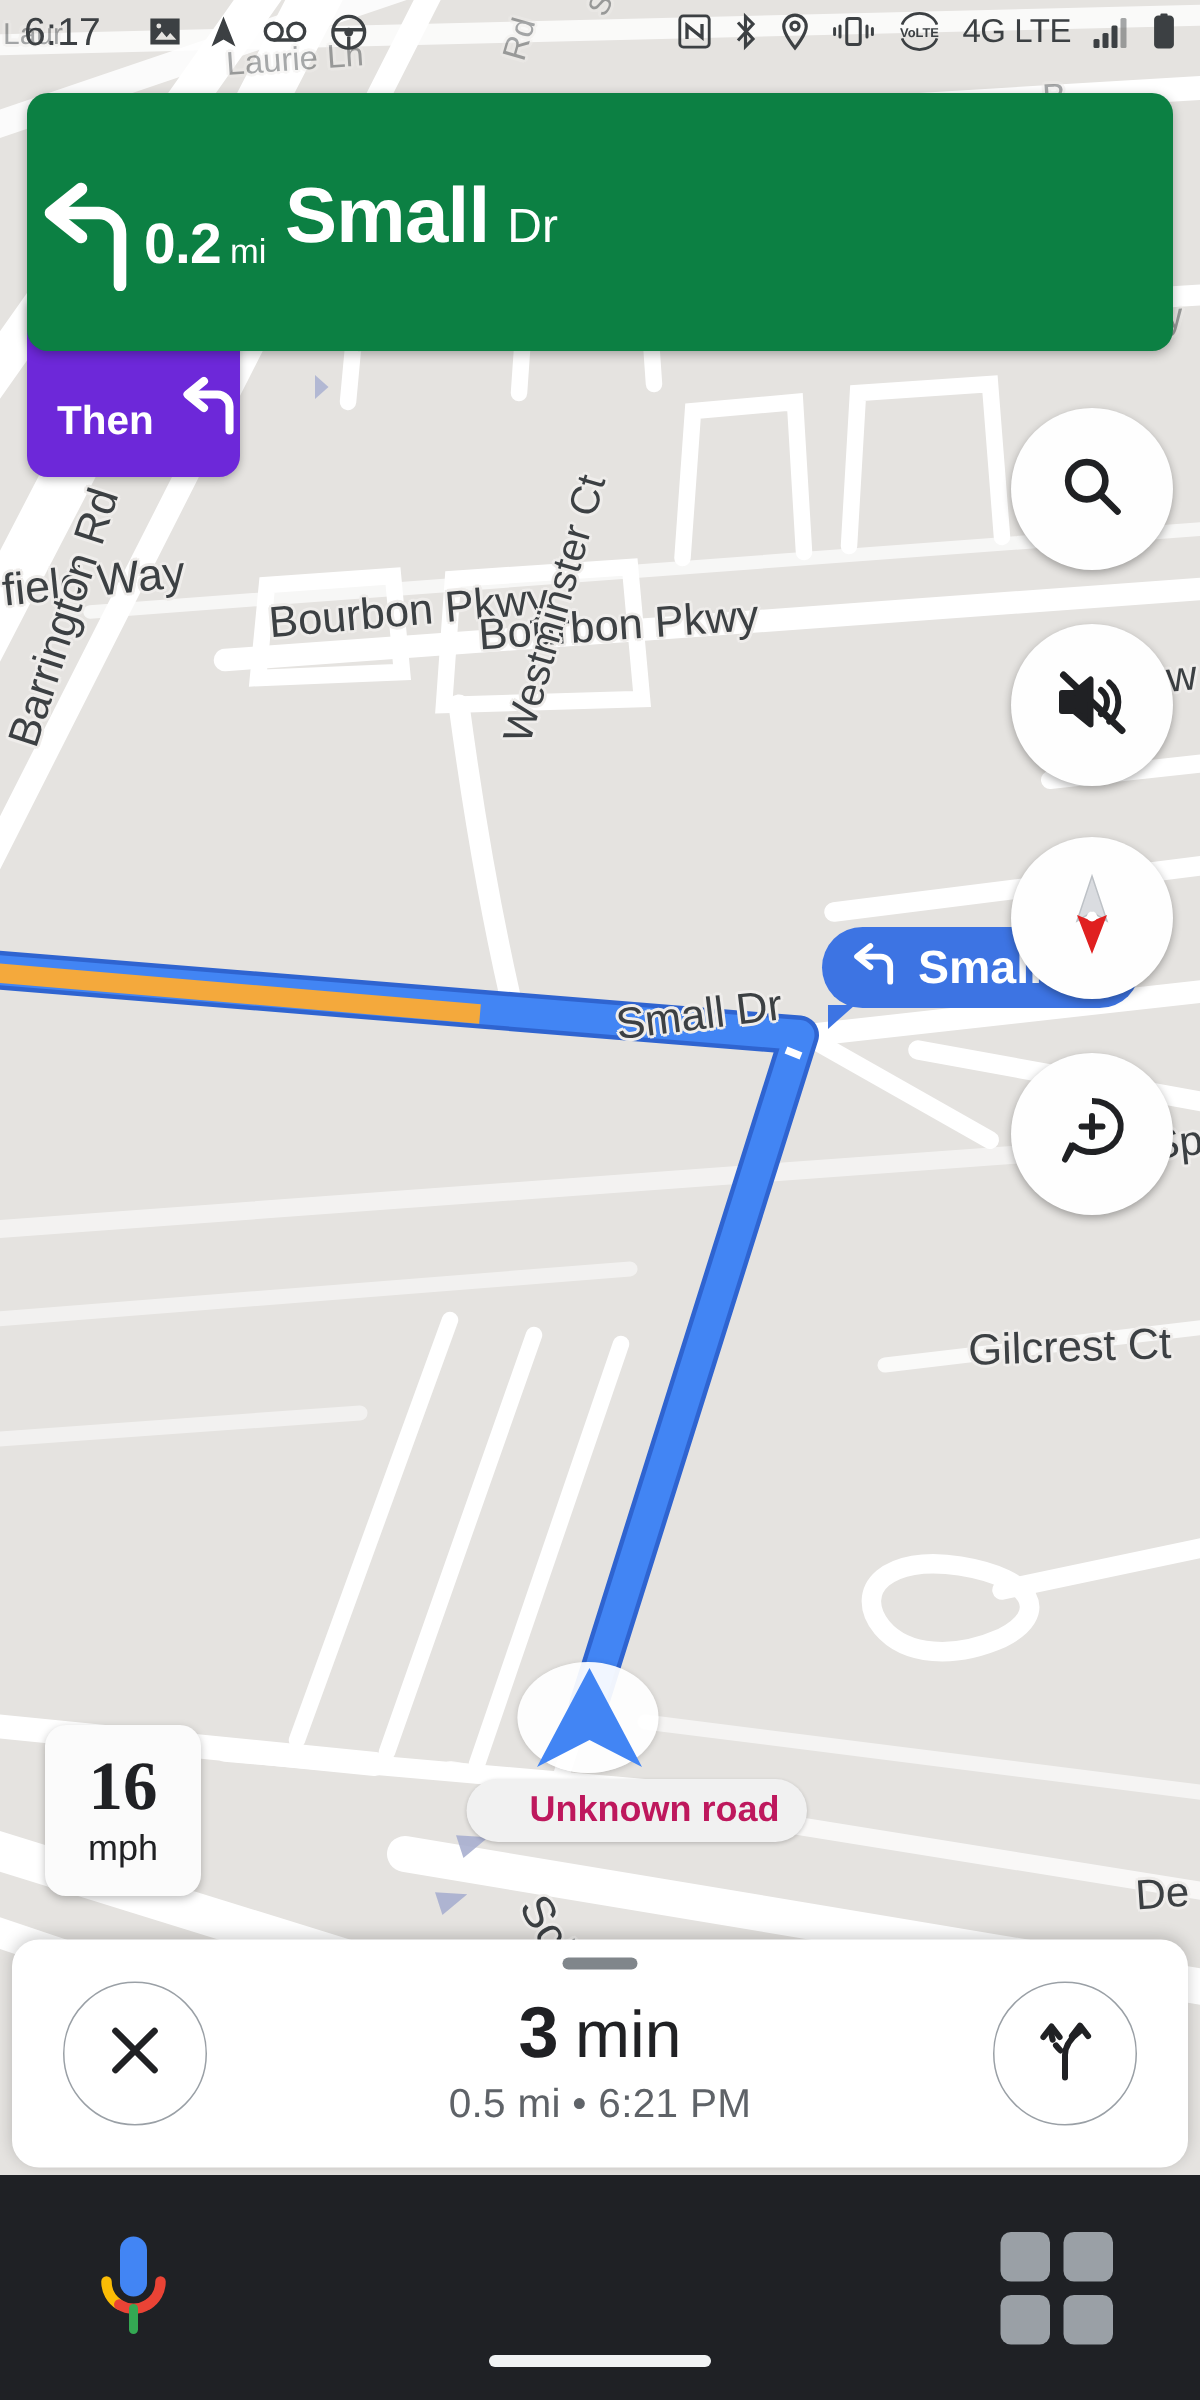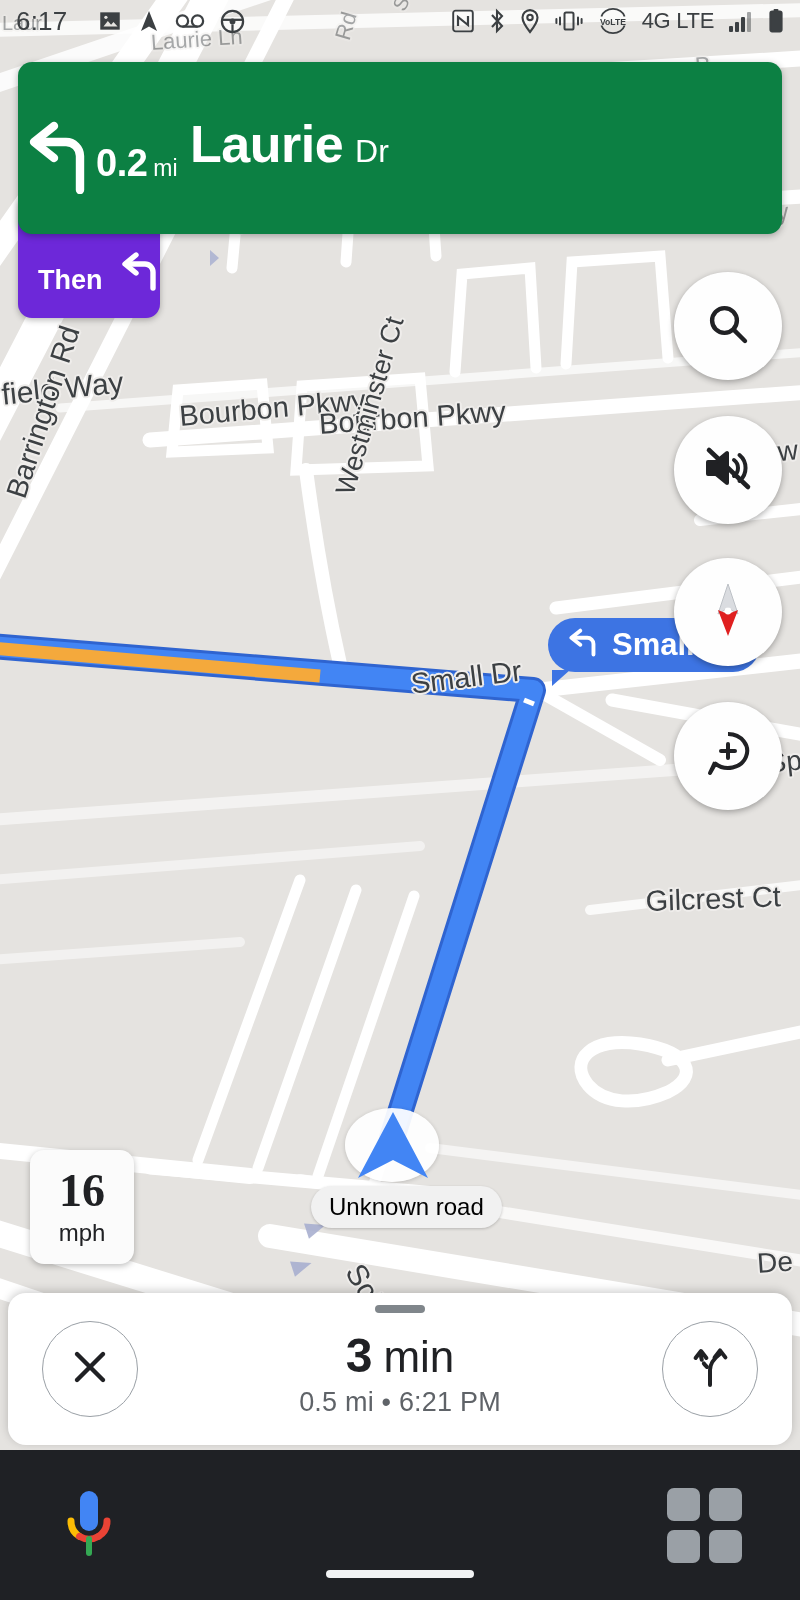--- a/index.html
+++ b/index.html
@@ -113,21 +113,21 @@
   }
   #user-arrow { position:absolute; left:352px; top:1108px; z-index:19; }
 
   #road-pill {
     position:absolute; left:311px; top:1186px;
     height:42px; padding:0 18px; background:#f1f1f1;
     border-radius:21px; z-index:19;
     display:flex; align-items:center;
     box-shadow:0 1px 3px rgba(0,0,0,.2);
   }
-  #road-pill span { color:#000000; font-size:24px; font-weight:400; }
+  #road-pill span { color:#be185d; font-size:24px; font-weight:700;margin-left:24px; }
 
   #speed-box {
     position:absolute; left:30px; top:1150px;
     width:104px; height:114px; background:#fbfbfb; border-radius:14px;
     z-index:19; display:flex; flex-direction:column;
     align-items:center; justify-content:center;
     box-shadow:0 2px 6px rgba(0,0,0,.26);
   }
   #speed-val  { font-size:46px; font-weight:700; color:#202124; line-height:1;font-family:Liberation Serif, serif; }
   #speed-unit { font-size:24px; font-weight:400; color:#202124; margin-top:5px; }
@@ -390,21 +390,21 @@
           <path d="M62 70 V36 a14 14 0 0 0 -14 -14 H20"></path>
           <path d="M36 6 L16 22 L36 38"></path>
         </svg>
       </span>
       <div id="nav-dist">
         <span class="val">0.2</span>
         <span class="unit">mi</span>
       </div>
     </div>
     <div id="nav-street">
-      <span class="name">Laurie</span>
+      <span class="name">Small</span>
       <span class="suffix">Dr</span>
     </div>
   </div>
 
   <div id="turn-callout">
     <span>
       <svg width="36" height="30" viewBox="0 0 40 34" fill="none" stroke="#ffffff" stroke-width="4.4" stroke-linecap="round" stroke-linejoin="round">
         <path d="M33 30 V18 a7 7 0 0 0 -7 -7 H10"></path>
         <path d="M18 3 L8 11 L18 19"></path>
       </svg>

